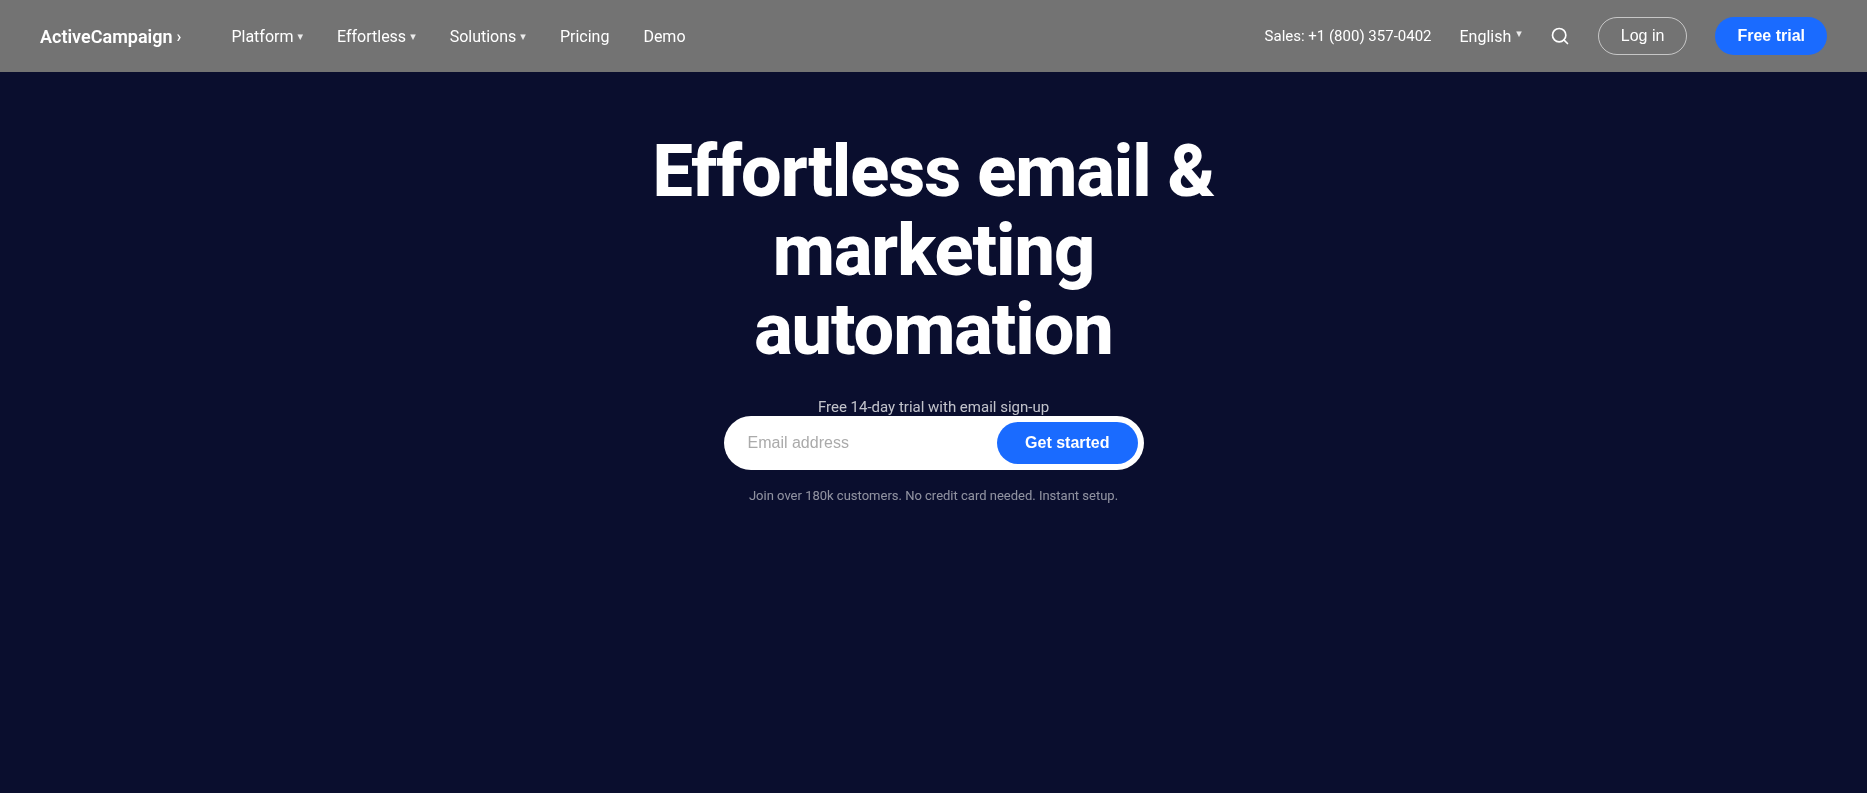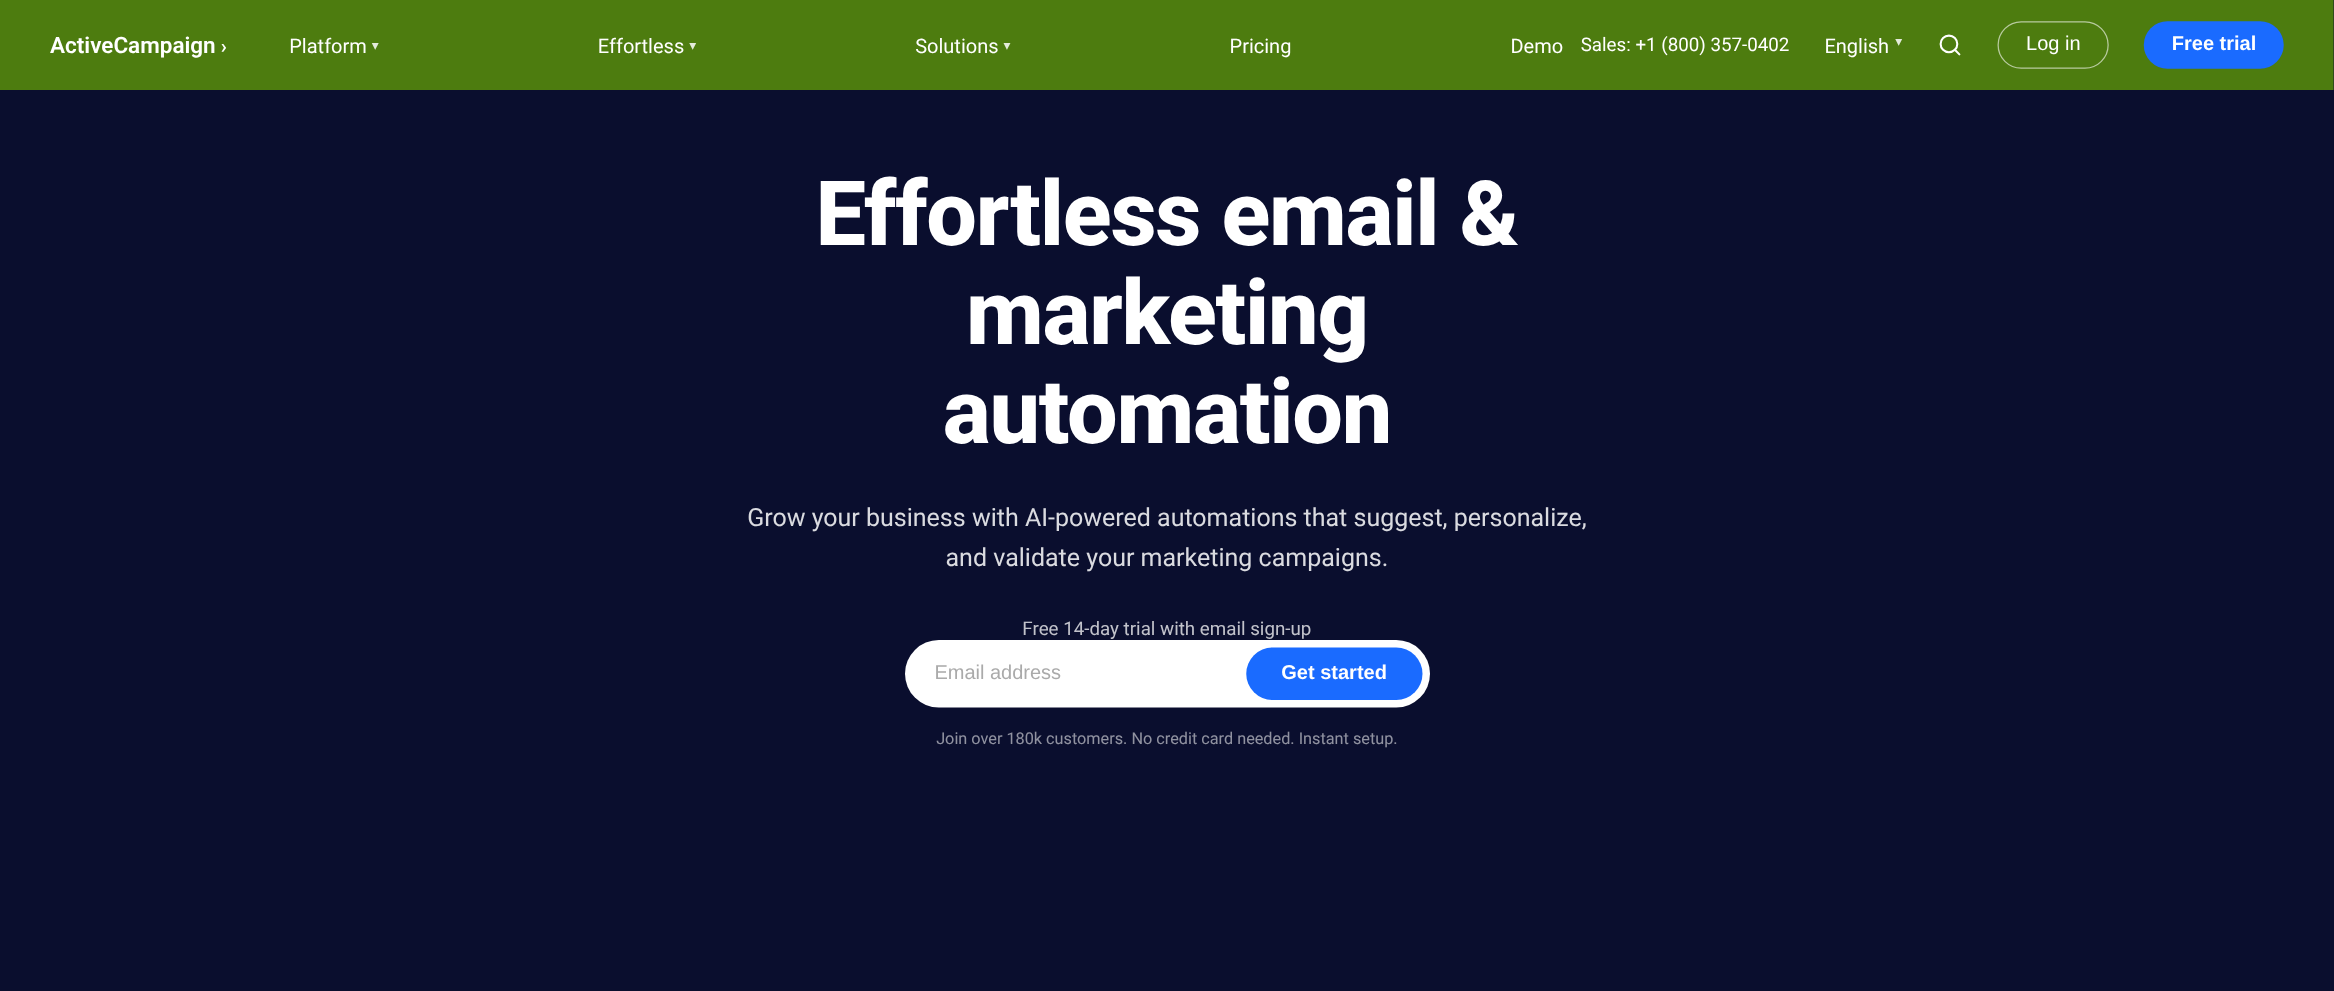--- a/index.html
+++ b/index.html
@@ -15,21 +15,21 @@
       min-height: 793px;
       overflow-x: hidden;
     }
 
     
     nav {
       display: flex;
       align-items: center;
       padding: 0 40px;
       height: 72px;
-      background-color: #4d7c0f;
+      background-color: #737373;
       position: relative;
       z-index: 10;
     }
 
     .nav-logo {
       display: flex;
       align-items: center;
       font-size: 18px;
       font-weight: 600;
       color: #ffffff;
@@ -42,21 +42,20 @@
     .nav-logo-arrow {
       margin-left: 4px;
       font-size: 16px;
     }
 
     .nav-links {
       display: flex;
       align-items: center;
       gap: 6px;
       flex: 1;
-      justify-content: space-between;
     }
 
     .nav-link {
       display: flex;
       align-items: center;
       gap: 4px;
       padding: 8px 14px;
       color: #ffffff;
       font-size: 16px;
       font-weight: 400;
@@ -245,20 +244,19 @@
     <button class="nav-login">Log in</button>
     <button class="nav-free-trial">Free trial</button>
   </div>
 </nav>
 
 <section class="hero">
   <h1 class="hero-title">
     <span>Effortless email &amp; marketing</span><br>
     <span>automation</span>
   </h1>
-  <p class="hero-subtitle">Grow your business with AI-powered automations that suggest, personalize, and validate your marketing campaigns.</p>
   <p class="hero-trial-label">Free 14-day trial with email sign-up</p>
   <div class="hero-form">
     <input class="hero-email-input" type="email" placeholder="Email address" style="">
     <button class="hero-cta-btn">Get started</button>
   </div>
   <p class="hero-note">Join over 180k customers. No credit card needed. Instant setup.</p>
 </section>
 
 </body></html>

